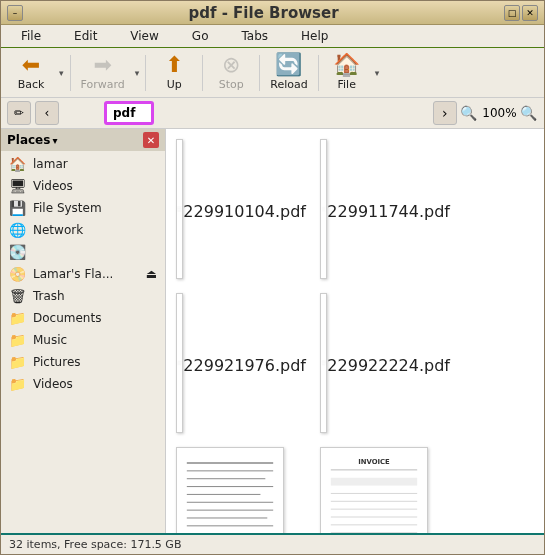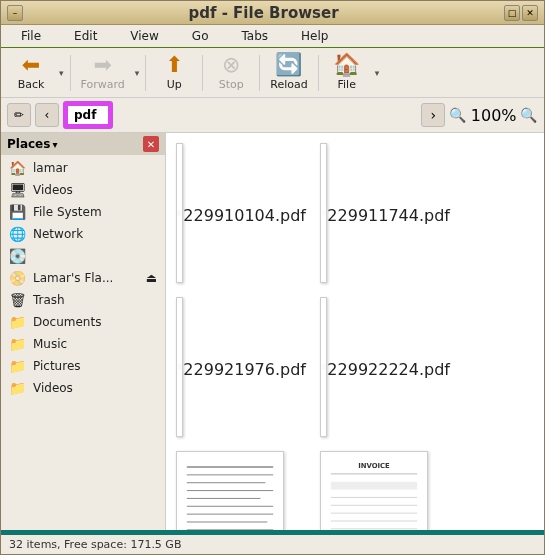--- a/index.html
+++ b/index.html
@@ -115,47 +115,48 @@
       border: 1px solid #bbb;
       border-radius: 3px;
       display: flex;
       align-items: center;
       justify-content: center;
       cursor: pointer;
       font-size: 12px;
     }
     .loc-path {
       background: white;
-      border: 5px solid #d946ef;
+      border: 3px solid #d946ef;
       border-radius: 3px;
       padding: 2px 6px;
       font-size: 12px;
       font-weight: bold;
       min-width: 50px;
+      margin-left: 41px;
     }
     .loc-spacer { flex: 1; }
     .loc-nav {
       width: 24px;
       height: 24px;
       background: #e0d8cc;
       border: 1px solid #bbb;
       border-radius: 3px;
       display: flex;
       align-items: center;
       justify-content: center;
       cursor: pointer;
       font-size: 14px;
     }
     .loc-zoom {
       display: flex;
       align-items: center;
       gap: 4px;
     }
     .loc-zoom-icon { font-size: 14px; cursor: pointer; }
-    .loc-zoom-val { font-size: 16px; text-align: center; }
+    .loc-zoom-val { font-size: 12px; text-align: center; }
     .content-area {
       display: flex;
       flex: 1;
       overflow: hidden;
     }
     .sidebar {
       width: 165px;
       background: #efebe2;
       border-right: 1px solid #ccc;
       display: flex;
@@ -235,21 +236,21 @@
     }
     .file-thumb svg { width: 100%; height: 100%; }
     .file-name {
       margin-top: 4px;
       font-size: 16px;
       color: #222;
       text-align: center;
     }
     .statusbar {
       background: #efebe2;
-      border-top: 5px solid #0f766e;
+      border-top: 2px solid #0f766e;
       padding: 3px 8px;
       font-size: 11px;
       color: #333;
     }
     
     .file-grid::-webkit-scrollbar { width: 14px; }
     .file-grid::-webkit-scrollbar-track { background: #e0d8cc; }
     .file-grid::-webkit-scrollbar-thumb { background: #a89870; border: 1px solid #888; }
     
     .back-icon { color: #c87000; font-size: 24px; }

